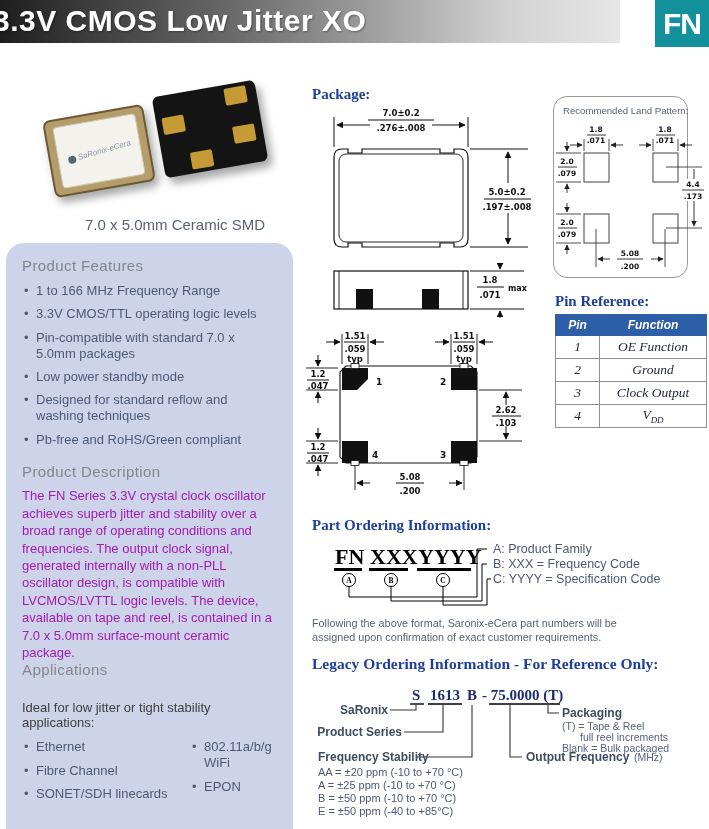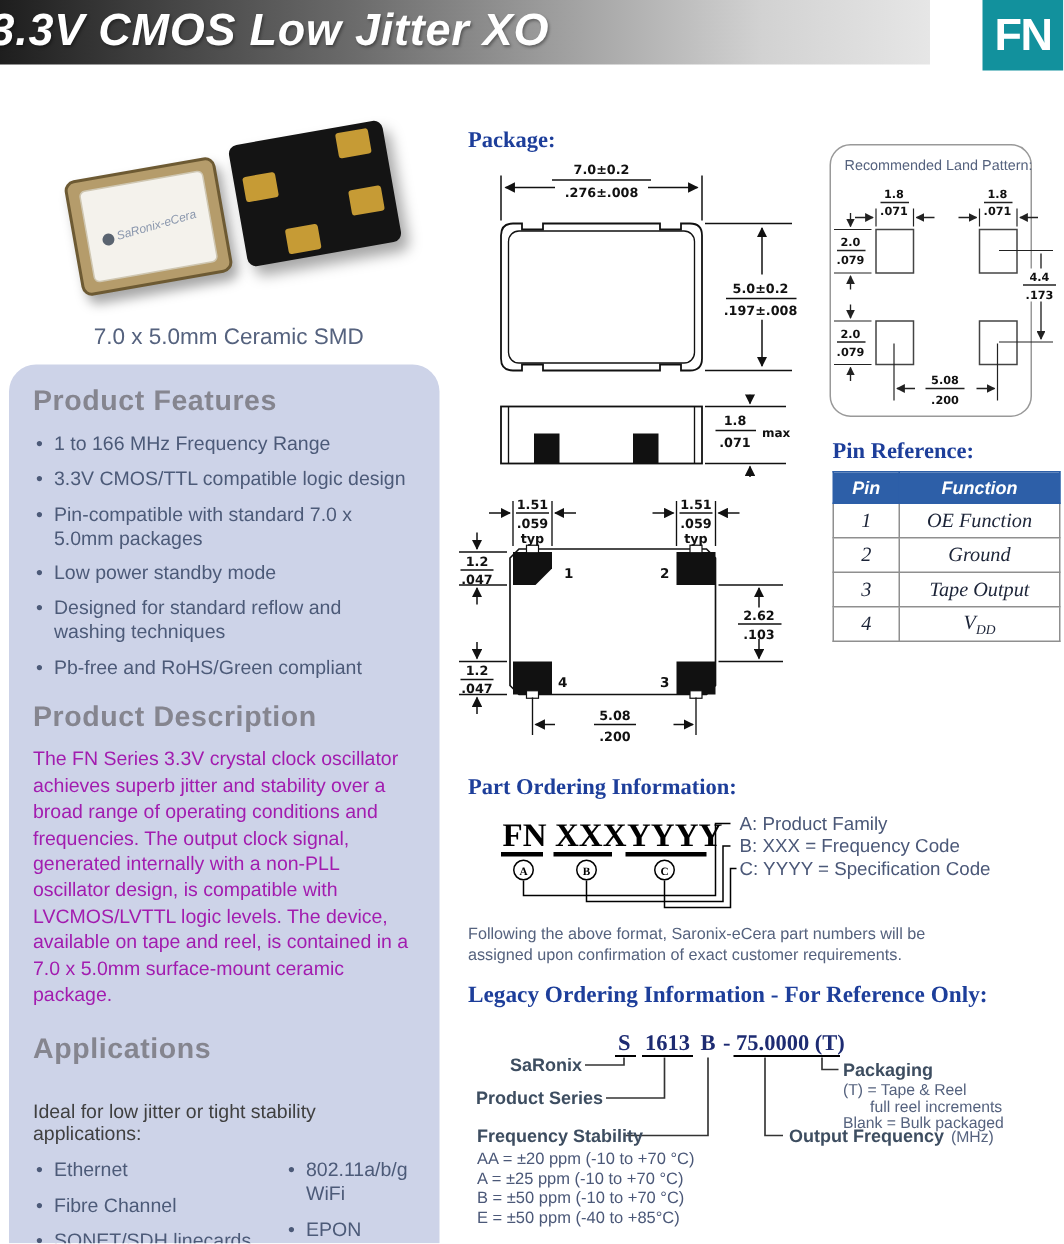--- a/index.html
+++ b/index.html
@@ -3,55 +3,55 @@
 <meta charset="utf-8">
 <style>
   * { margin:0; padding:0; box-sizing:border-box; }
   html,body { background:#fff; }
   #page {
     position:relative; width:709px; height:829px; overflow:hidden;
     background:#fff; font-family:"Liberation Sans", sans-serif;
   }
   
   .hdr-bar { position:absolute; left:0; top:0; width:620px; height:43px;
-    background:linear-gradient(90deg,#1e1e1e 0%,#3c3c3c 14%,#6b6b6b 38%,#a3a3a3 62%,#d2d2d2 82%,#e6e6e6 100%);font-style:italic; }
+    background:linear-gradient(90deg,#1e1e1e 0%,#3c3c3c 14%,#6b6b6b 38%,#a3a3a3 62%,#d2d2d2 82%,#e6e6e6 100%); }
   .hdr-title { position:absolute; left:-7px; top:4px; color:#fff; font-size:30px; font-weight:bold;
     letter-spacing:.5px; white-space:nowrap; text-shadow:1px 1px 2px rgba(0,0,0,.35); }
   .fn-box { position:absolute; left:655px; top:0; width:54px; height:47px; background:#12919d;
     display:flex; align-items:center; justify-content:center; }
   .fn-box span { color:#fff; font-size:30px; font-weight:bold; letter-spacing:-1px; }
   
   .photo { position:absolute; left:40px; top:80px; width:225px; height:130px; }
   .chip1 { position:absolute; left:8px; top:32px; width:102px; height:78px; transform:rotate(-10deg);
     background:#b59c6b; border:2px solid #6d5a33; border-radius:7px; box-shadow:3px 6px 8px rgba(0,0,0,.35); }
   .chip1-face { position:absolute; left:7px; top:6px; right:7px; bottom:6px; background:#f4f2ec;
     border-radius:4px; border:1px solid #cfc7b2; display:flex; align-items:center; justify-content:center; }
   .chip1-brand { font-size:8px; font-style:italic; color:#8a97ad; transform:rotate(-6deg); white-space:nowrap; }
   .chip1-brand .swirl { display:inline-block; width:8px; height:8px; border-radius:50%;
     background:#5a6470; vertical-align:middle; margin-right:2px; }
   .chip2 { position:absolute; left:118px; top:8px; width:104px; height:82px; transform:rotate(-10deg);
     background:#141414; border-radius:6px; box-shadow:4px 7px 9px rgba(0,0,0,.35); }
   .pad { position:absolute; width:22px; height:17px; background:#c69b35; border-radius:2px; }
   .pad.tl { left:6px; top:22px; }  .pad.tr { right:10px; top:4px; }
   .pad.br { right:8px; bottom:22px; } .pad.bl { left:28px; bottom:4px; }
-  .photo-caption { position:absolute; left:40px; top:216px; width:225px; text-align:center;
+  .photo-caption { position:absolute; left:40px; top:216px; width:225px; text-align:right;
     font-size:15px; color:#55627e; }
   
   .panel { position:absolute; left:6px; top:243px; width:287px; height:586px;
     background:#cdd3e8; border-radius:18px 18px 0 0; padding:14px 16px 0 16px; }
-  .sec-head { font-size:19px; font-weight:bold; color:#85858f; letter-spacing:.4px; }
+  .sec-head { font-size:15px; font-weight:normal; color:#85858f; letter-spacing:.4px; }
   .blist { margin-top:9px; }
   .bullet { position:relative; padding-left:14px; font-size:13px; color:#4c5a78;
     line-height:1.22; margin-bottom:7.5px; }
   .bullet::before { content:"•"; position:absolute; left:2px; top:0; color:#4c5a78; }
   .desc-body { margin-top:7px; font-size:13px; color:#a21caf; line-height:1.34; }
   .apps-intro { margin-top:22px; font-size:13px; color:#404040; }
   .apps-cols { display:flex; margin-top:9px; }
   .apps-col1 { width:168px; } .apps-col2 { flex:1; }
-  .mt16 { margin-top:16px; } .mt18 { margin-top:18px; }
+  .mt16 { margin-top:16px; } .mt18 { }
   
   .r-head { position:absolute; font-family:"Liberation Serif", serif; font-weight:bold;
     color:#1d3e9a; font-size:15px; white-space:nowrap; }
   svg text { font-family:"DejaVu Sans", sans-serif; }
   .dim { font-size:8.5px; font-weight:bold; fill:#111; text-anchor:middle; }
   .dimn { font-size:8px; font-weight:bold; fill:#111; }
   .pinlab { font-size:9px; font-weight:bold; fill:#111; }
   
   .lp-box { position:absolute; left:553px; top:96px; width:135px; height:182px;
     border:1.2px solid #999; border-radius:14px; background:#fff; }
@@ -99,21 +99,21 @@
       <div class="pad br"></div>
       <div class="pad bl"></div>
     </div>
   </div>
   <div class="photo-caption">7.0 x 5.0mm Ceramic SMD</div>
 
   <div class="panel">
     <div class="sec-head">Product Features</div>
     <div class="blist">
       <div class="bullet">1 to 166 MHz Frequency Range</div>
-      <div class="bullet">3.3V CMOS/TTL compatible logic design</div>
+      <div class="bullet">3.3V CMOS/TTL operating logic levels</div>
       <div class="bullet">Pin-compatible with standard 7.0 x 5.0mm packages</div>
       <div class="bullet">Low power standby mode</div>
       <div class="bullet">Designed for standard reflow and washing techniques</div>
       <div class="bullet">Pb-free and RoHS/Green compliant</div>
     </div>
     <div class="sec-head mt16">Product Description</div>
     <div class="desc-body">The FN Series 3.3V crystal clock oscillator achieves superb jitter and stability over a broad range of operating conditions and frequencies. The output clock signal, generated internally with a non-PLL oscillator design, is compatible with LVCMOS/LVTTL logic levels.  The device, available on tape and reel, is contained in a 7.0 x 5.0mm surface-mount ceramic package.</div>
     <div class="sec-head mt18">Applications</div>
     <div class="apps-intro">Ideal for low jitter or tight stability applications:</div>
     <div class="apps-cols">
@@ -330,21 +330,21 @@
       <tr>
         <td>1</td>
         <td>OE Function</td>
       </tr>
       <tr>
         <td>2</td>
         <td>Ground</td>
       </tr>
       <tr>
         <td>3</td>
-        <td>Tape Output</td>
+        <td>Clock Output</td>
       </tr>
       <tr>
         <td>4</td>
         <td><span>V</span><sub>DD</sub></td>
       </tr>
     </tbody>
       </table>
   </div>
 
   <div class="r-head" style="left:312px; top:517px;">Part Ordering Information:</div>

